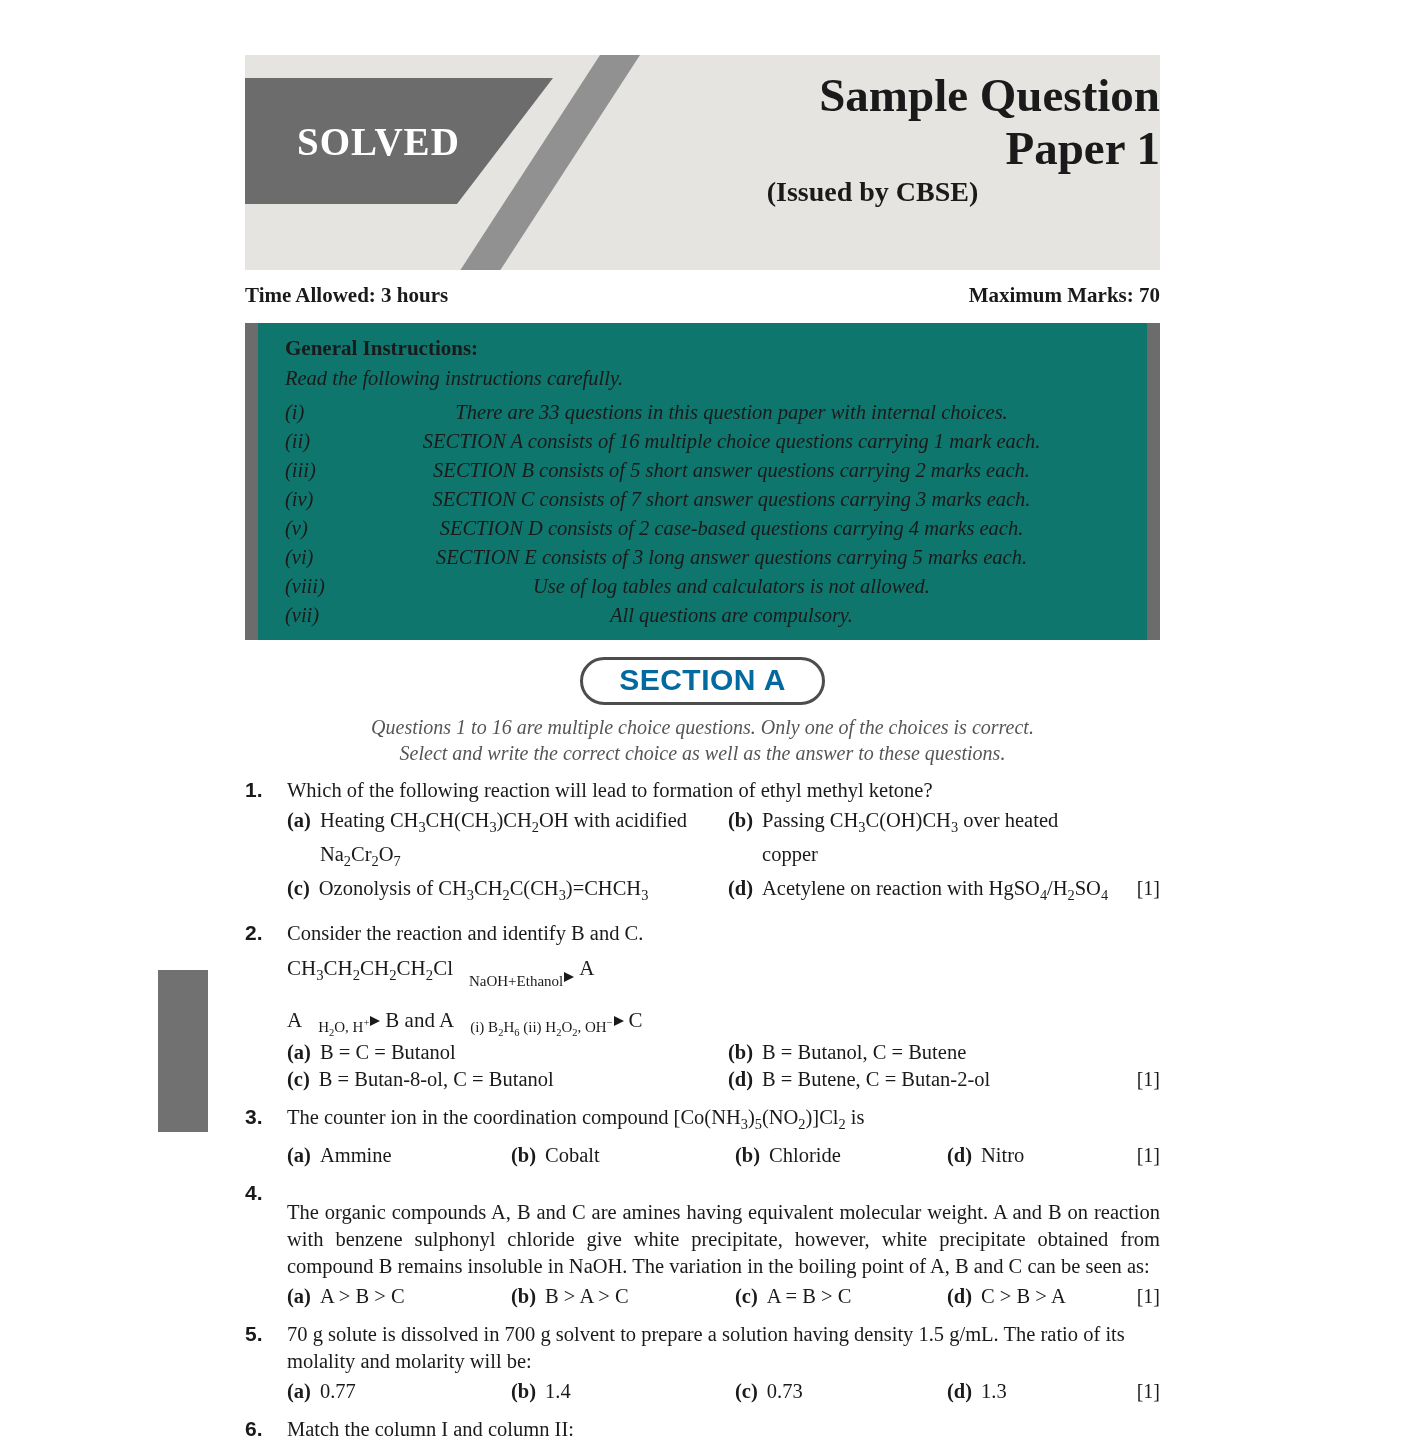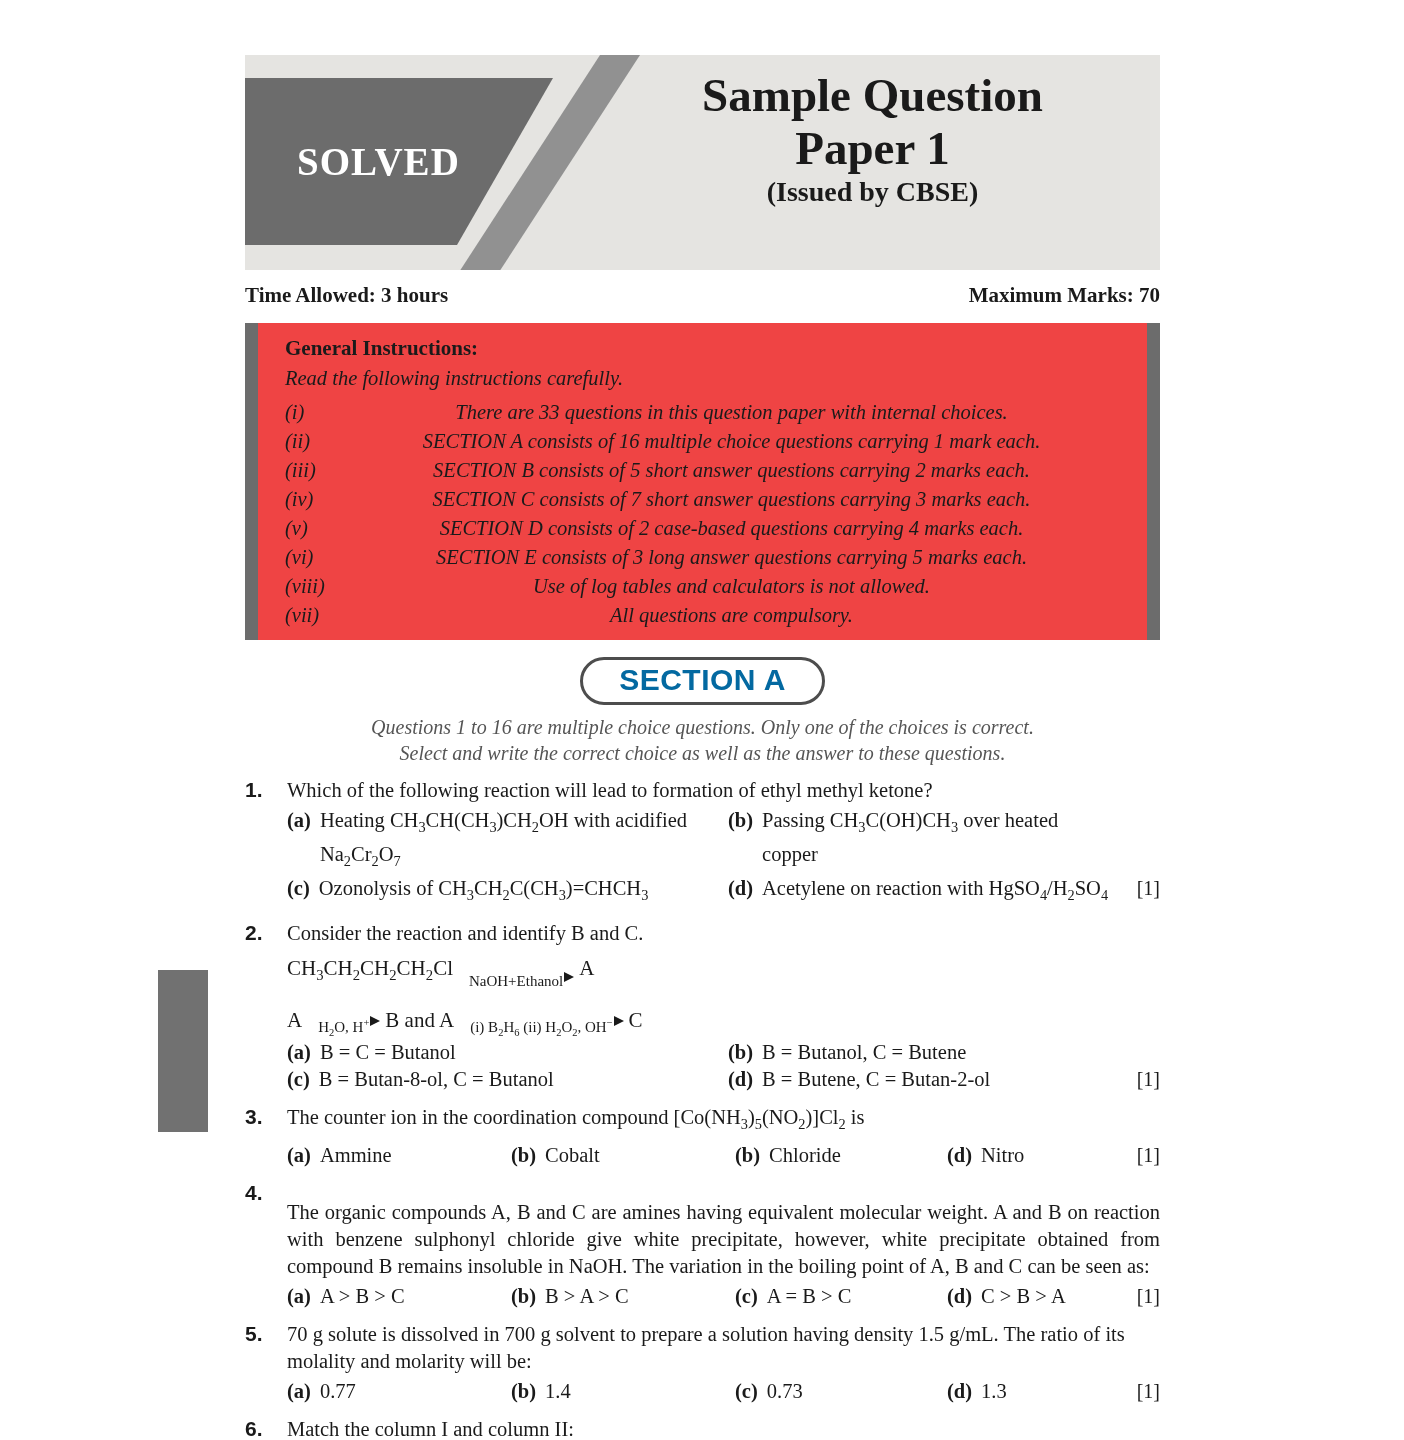--- a/index.html
+++ b/index.html
@@ -5,32 +5,32 @@
   html,body{margin:0;padding:0;background:#fff;}
   .page{position:relative;width:1404px;height:1440px;background:#ffffff;overflow:hidden;
         font-family:"Liberation Serif", serif;color:#1a1a1a;}
   .side-tab{position:absolute;left:158px;top:970px;width:50px;height:162px;background:#717171;}
   .content{position:absolute;left:245px;top:55px;width:915px;}
 
   
   .hdr{position:relative;height:215px;background:#e5e4e1;overflow:hidden;}
   .hdr-stripe{position:absolute;top:0;left:355px;width:40px;height:215px;background:#919191;
               transform:skewX(-33deg);transform-origin:top left;}
-  .hdr-badge{position:absolute;left:0;top:23px;width:308px;height:167px;background:#6c6c6c;
+  .hdr-badge{position:absolute;left:0;top:23px;width:308px;height:126px;background:#6c6c6c;
              clip-path:polygon(0 0,100% 0,calc(100% - 96px) 100%,0 100%);
              display:flex;align-items:center;}
   .hdr-badge span{color:#fff;font-weight:bold;font-size:39px;letter-spacing:1px;padding-left:52px;}
   .hdr-title{position:absolute;left:340px;right:0;top:14px;text-align:center;}
-  .hdr-title .t1{font-size:47px;font-weight:bold;line-height:1.12;}
+  .hdr-title .t1{font-size:47px;font-weight:bold;line-height:1.12;text-align:right;}
   .hdr-title .t2{font-size:28px;font-weight:bold;margin-top:2px;}
 
   .meta{display:flex;justify-content:space-between;font-weight:bold;font-size:21px;margin-top:13px;gap:48px;}
 
   
-  .instr{position:relative;margin-top:15px;background:#ef4444;padding:13px 40px 10px 40px;}
+  .instr{position:relative;margin-top:15px;background:#0f766e;padding:13px 40px 10px 40px;}
   .instr .bar{position:absolute;top:0;bottom:0;width:13px;background:#6c6c6c;}
   .instr .bar.left{left:0;} .instr .bar.right{right:0;}
   .instr h3{margin:0;font-size:21px;}
   .instr .intro{margin:6px 0 8px 0;font-style:italic;font-size:20.5px;}
   .irow{display:flex;font-style:italic;font-size:20.5px;line-height:29px;}
   .irow .inum{width:58px;flex:0 0 58px;}
   .irow .itxt{flex:1;text-align:center;}
 
   
   .pill-wrap{margin-top:17px;text-align:center;}

